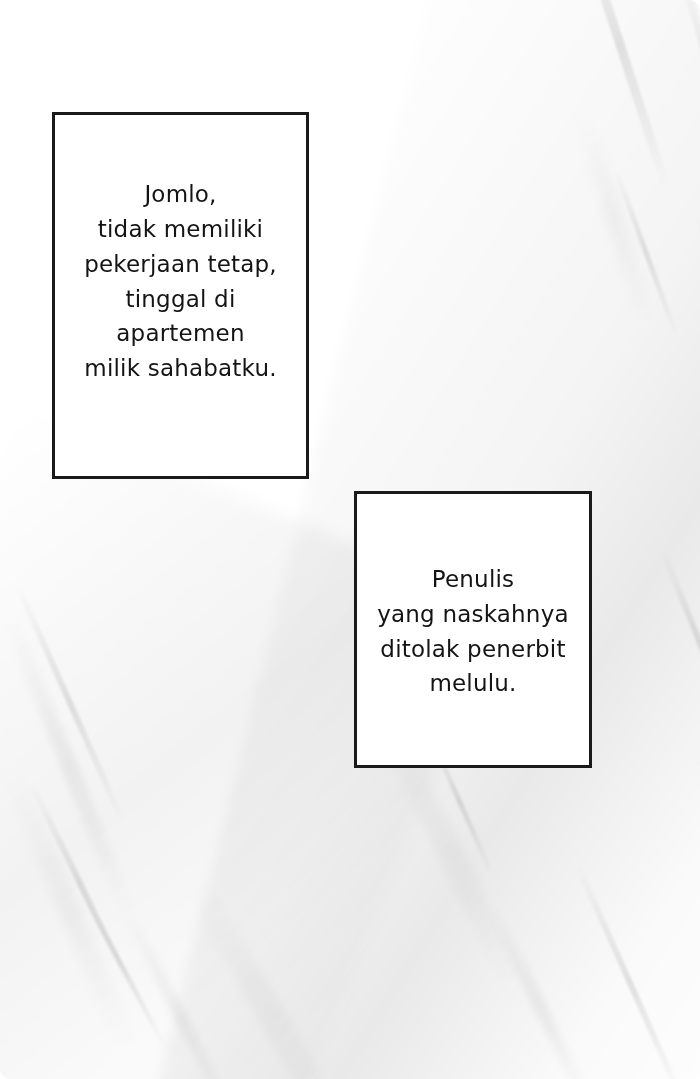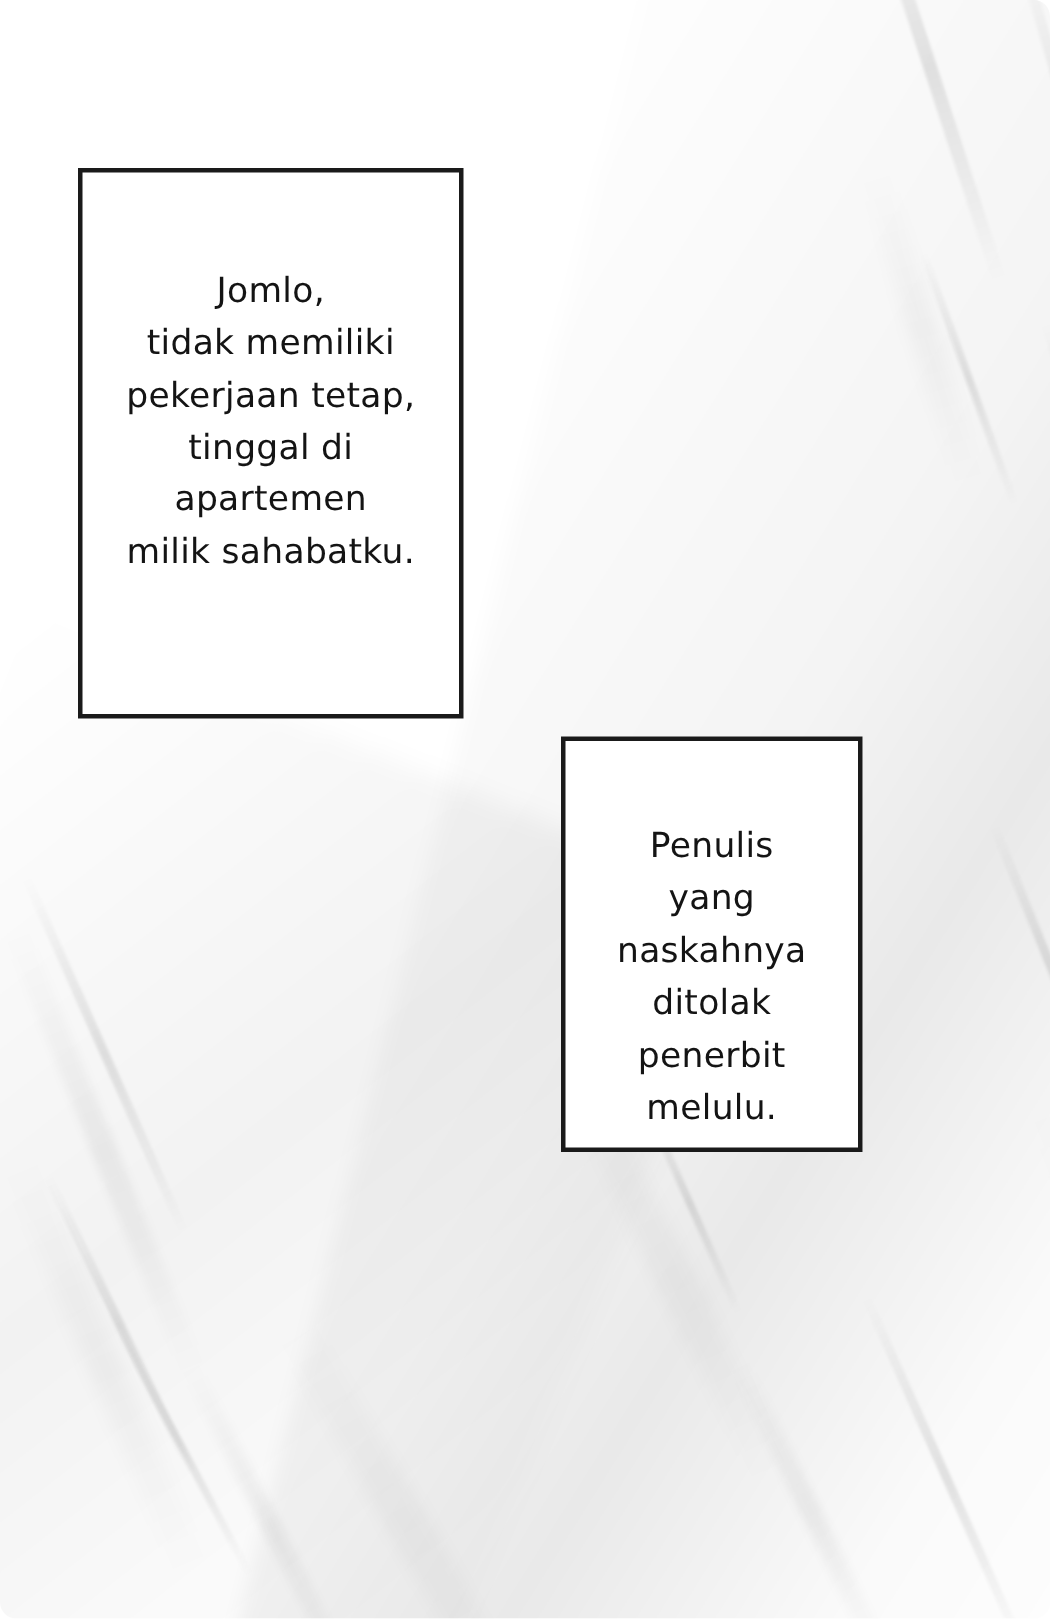--- a/index.html
+++ b/index.html
@@ -85,25 +85,24 @@
     left: 52px;
     top: 112px;
     width: 257px;
     height: 367px;
   }
   #box-1 .panel-text {
     transform: translateY(-14px);
   }
 
   #box-2 {
-    left: 374px;
+    left: 354px;
     top: 491px;
-    width: 201px;
+    width: 238px;
     height: 277px;
-    align-items: flex-end;
   }
   #box-2 .panel-text {
     transform: translateY(2px);
   }
 </style>
 </head>
 <body>
 
 <div id="page">
 

